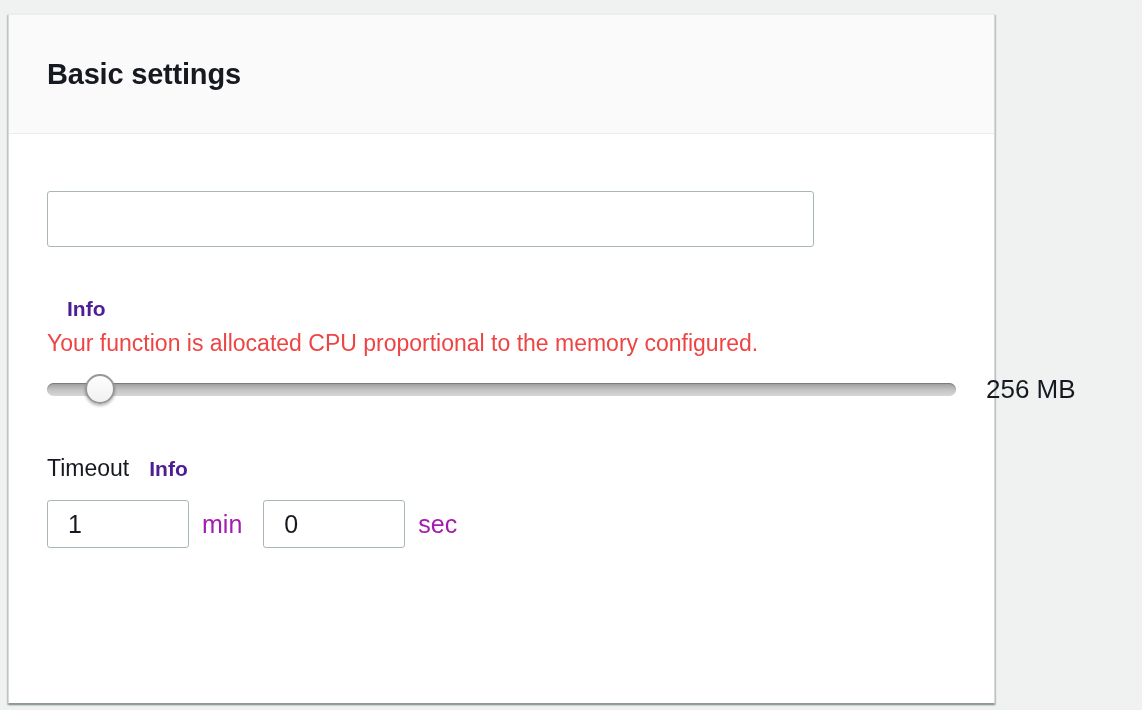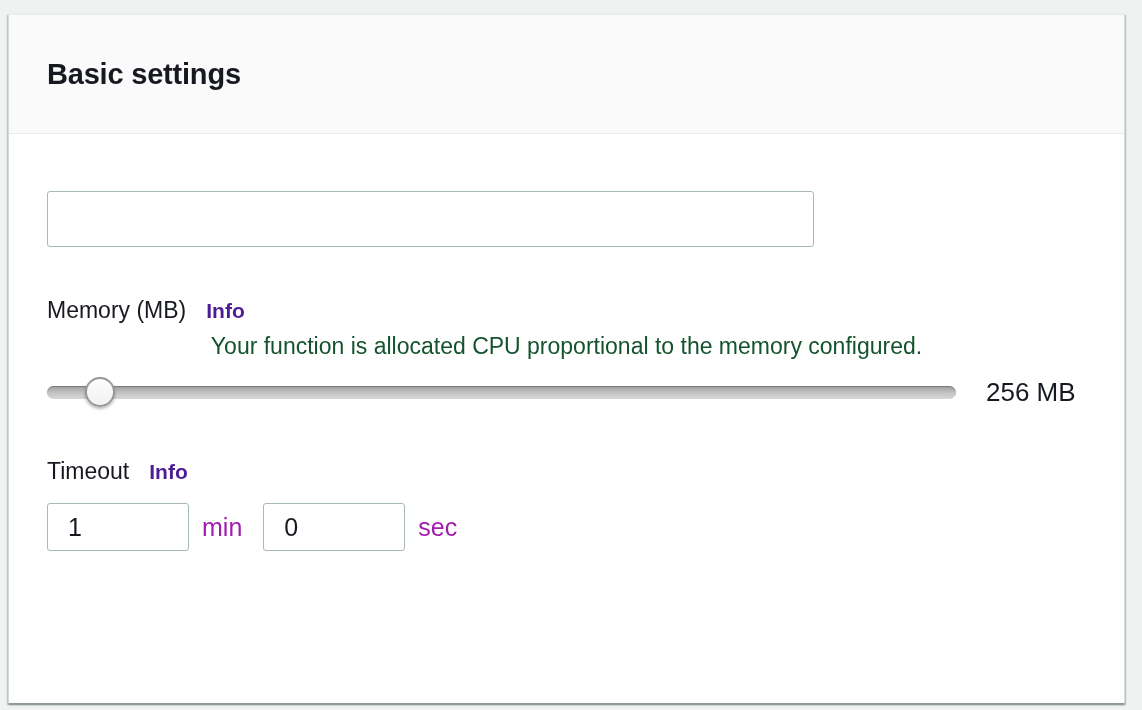--- a/index.html
+++ b/index.html
@@ -6,21 +6,21 @@
   html, body {
     width: 1142px; height: 710px;
     background: #f0f2f2;
     font-family: "Liberation Sans", sans-serif;
     overflow: hidden;
     position: relative;
   }
   .card {
     position: absolute;
     left: 8px; top: 14px;
-    width: 1117px; height: 690px;
+    width: 987px; height: 690px;
     background: #ffffff;
     border: 1px solid #d5dbdb;
     border-top-color: #eaeded;
     border-bottom-color: #8d999b;
     box-shadow: 0 1px 2px rgba(0,28,36,.30), 1px 1px 1px rgba(0,28,36,.12), -1px 1px 1px rgba(0,28,36,.12);
   }
   .card-header {
     height: 119px;
     background: #fafafa;
     border-bottom: 1px solid #eaeded;
@@ -66,22 +66,21 @@
     color: #16191f;
     padding: 0 14px;
     background: #ffffff;
     outline: none;
   }
 
   .field-memory { margin-top: 50px; }
   .help-text {
     margin-top: 9px;
     font-size: 23px;
-    color: #14532d;
-    text-align: center;
+    color: #ef4444;
   }
   .slider-row {
     margin-top: 16px;
     display: flex;
     align-items: center;
   }
   .slider {
     position: relative;
     width: 909px;
     height: 32px;
@@ -149,21 +148,20 @@
   </div>
 
   <div class="card-body">
 
     <div class="field-description">
       <input type="text" class="description-input" value="" style="">
     </div>
 
     <div class="field-memory">
       <div class="label-row">
-        <span class="field-label">Memory (MB)</span>
         <a class="info-link">Info</a>
       </div>
       <div class="help-text">Your function is allocated CPU proportional to the memory configured.</div>
       <div class="slider-row">
         <div class="slider">
           <div class="slider-track"></div>
           <div class="slider-handle" style="left: 5.8%;"></div>
         </div>
         <div class="slider-value">256 MB</div>
       </div>

